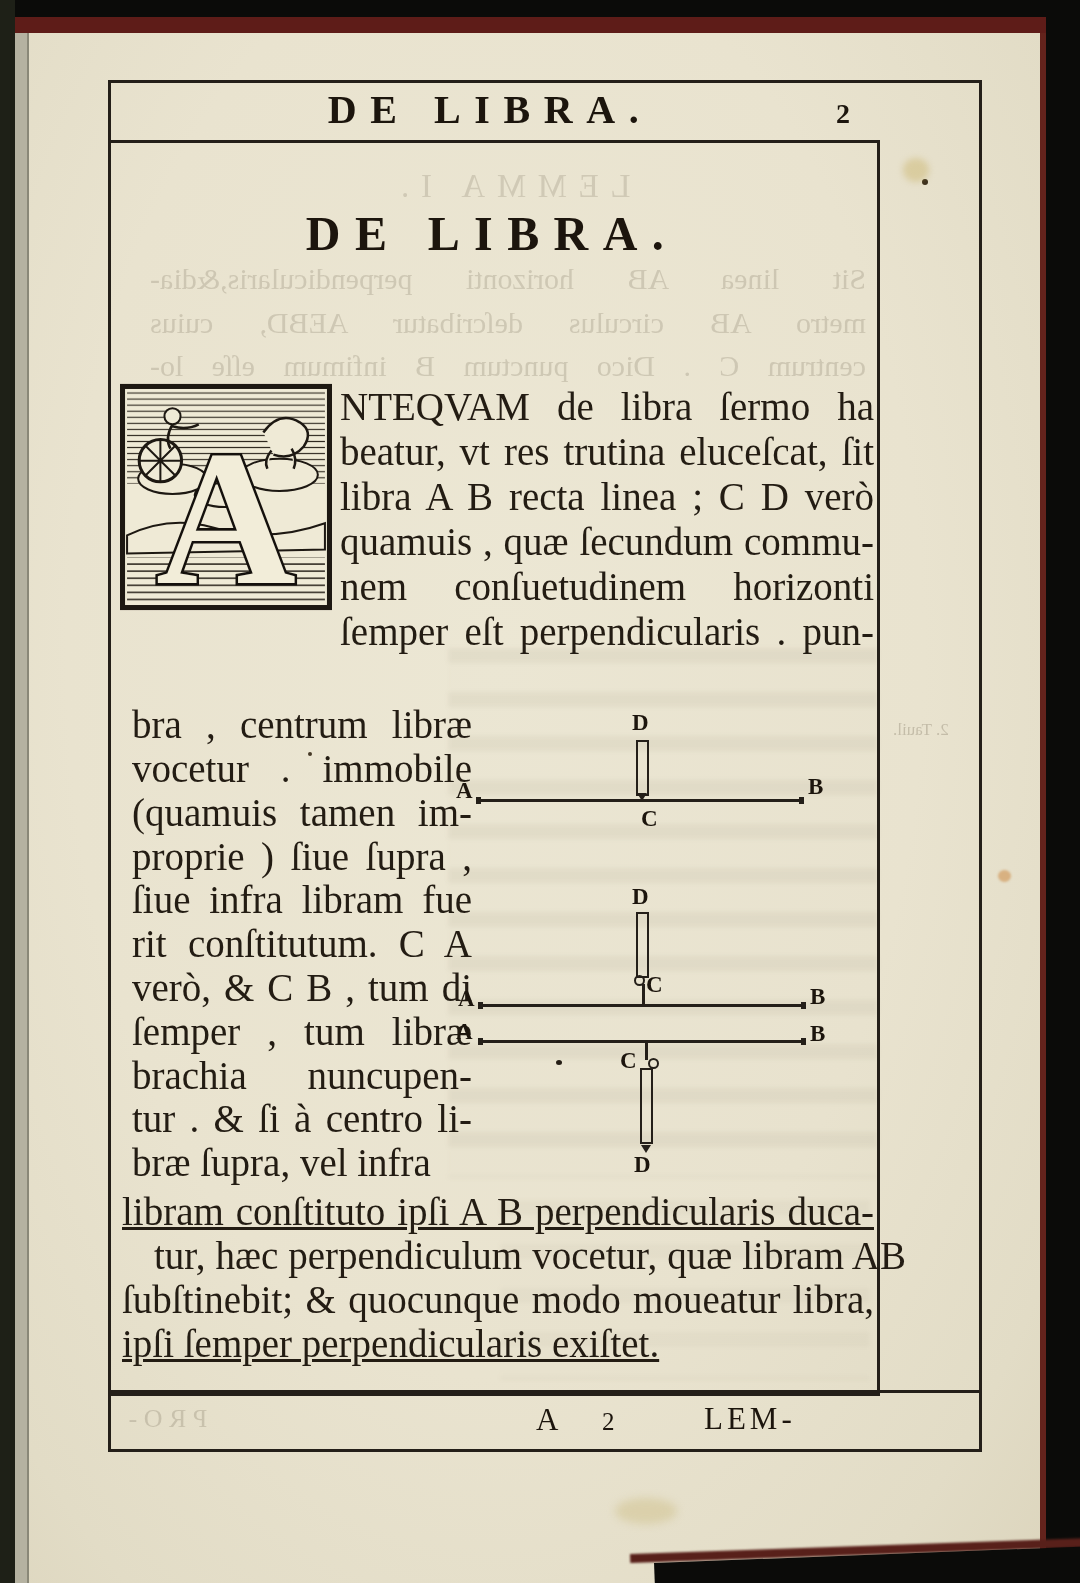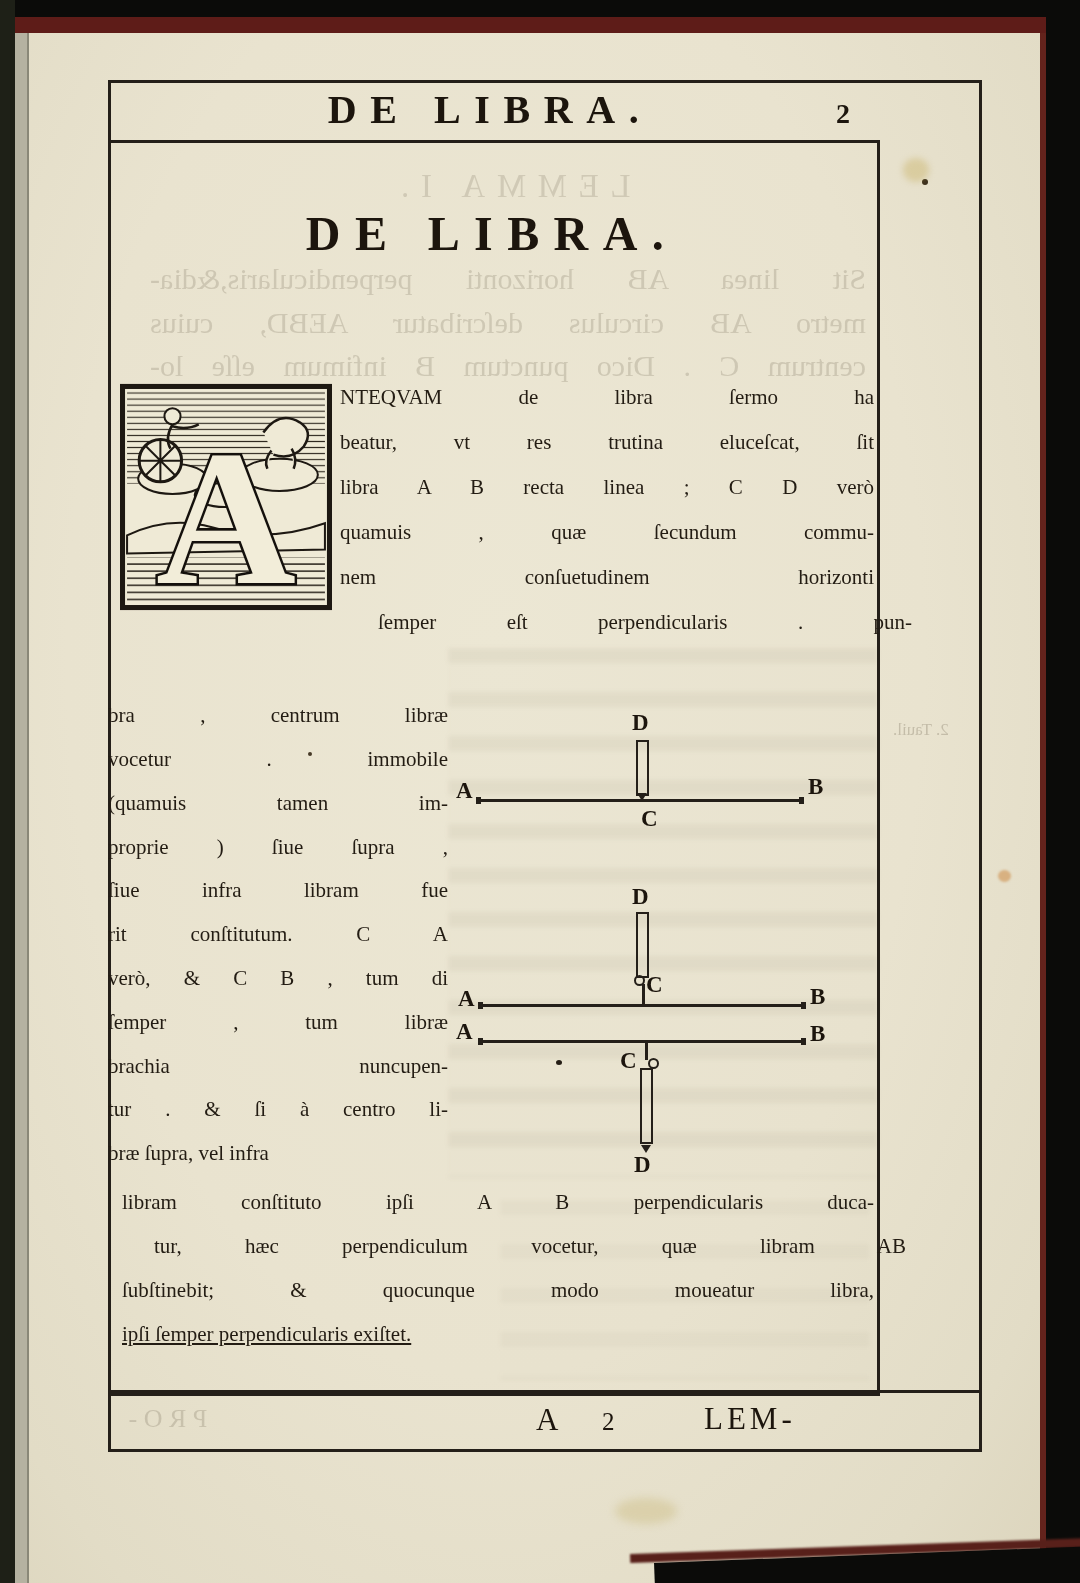--- a/index.html
+++ b/index.html
@@ -23,25 +23,25 @@
   .outer-frame{left:108px;top:80px;width:868px;height:1366px;border:3px solid #241f19;}
   .inner-frame{left:108px;top:140px;width:766px;height:1250px;border:3px solid #241f19;}
   .bottom-rule{left:108px;top:1390px;width:874px;height:3px;background:#241f19;}
 
   
   .header-title{left:250px;top:86px;width:480px;text-align:center;font-size:40px;font-weight:bold;
                 letter-spacing:0.34em;color:#1c150d;}
   .page-number{left:836px;top:98px;font-size:28px;font-weight:bold;color:#1c150d;}
   .section-title{left:190px;top:206px;width:604px;text-align:center;font-size:48px;font-weight:bold;
                  letter-spacing:0.30em;color:#1c150d;}
-  .bodyline{font-size:21px;line-height:1.0;white-space:nowrap;color:#231c13;}
+  .bodyline{font-size:39px;line-height:1.0;white-space:nowrap;color:#231c13;}
   .jline{white-space:normal;text-align:justify;text-align-last:justify;}
   .intro-line{left:340px;width:534px;}
   .wide-line{left:122px;width:752px;}
-  .col-line{left:108px;width:340px;}
+  .col-line{left:132px;width:340px;}
   .footer-sig{font-size:31px;color:#1c150d;}
   .diagram-label{font-size:23px;font-weight:bold;color:#1c150d;}
 
   
   .beam{height:3px;background:#241f19;}
   .beam:before,.beam:after{content:"";position:absolute;top:-2px;width:5px;height:7px;background:#241f19;}
   .beam:before{left:-2px;} .beam:after{right:-2px;}
   .bar{width:9px;border:2.5px solid #241f19;background:transparent;}
   .stem{width:2.5px;background:#241f19;}
   .pivot{width:0;height:0;border-left:5px solid transparent;border-right:5px solid transparent;border-top:8px solid #241f19;}
@@ -116,21 +116,21 @@
     <rect x="7" y="172" width="196" height="45" fill="url(#hl2)"></rect>
     <text x="105" y="197" font-size="192" font-weight="bold" text-anchor="middle" font-family="Liberation Serif, DejaVu Serif, serif" fill="#f2edd9" stroke="#14100c" stroke-width="5" style="paint-order:stroke">A</text>
   </svg>
 
   <div>
     <div class="abs bodyline jline intro-line" style="top:387px;">NTEQVAM de libra ſermo ha</div>
     <div class="abs bodyline jline intro-line" style="top:432px;">beatur, vt res trutina eluceſcat, ſit</div>
     <div class="abs bodyline jline intro-line" style="top:477px;">libra A B recta linea ; C D verò</div>
     <div class="abs bodyline jline intro-line" style="top:522px;">quamuis , quæ ſecundum commu-</div>
     <div class="abs bodyline jline intro-line" style="top:567px;">nem  conſuetudinem  horizonti</div>
-    <div class="abs bodyline jline intro-line" style="top:612px;margin-left:38px;">ſemper eſt perpendicularis . pun-</div>
+    <div class="abs bodyline jline intro-line" style="top:612px;">ſemper eſt perpendicularis . pun-</div>
   </div>
 
 
   <div>
     <div class="abs bodyline jline col-line" style="top:705px;">bra , centrum libræ</div>
     <div class="abs bodyline jline col-line" style="top:749px;">vocetur . immobile</div>
     <div class="abs bodyline jline col-line" style="top:793px;">(quamuis tamen im-</div>
     <div class="abs bodyline jline col-line" style="top:837px;">proprie ) ſiue ſupra ,</div>
     <div class="abs bodyline jline col-line" style="top:880px;">ſiue infra libram fue</div>
     <div class="abs bodyline jline col-line" style="top:924px;">rit conſtitutum. C A</div>
@@ -168,21 +168,21 @@
     <span class="abs diagram-label" style="left:810px;top:1021px;">B</span>
     <div class="abs stem" style="left:645px;top:1042px;height:18px;"></div>
     <span class="abs diagram-label" style="left:620px;top:1048px;">C</span>
     <div class="abs hookdot" style="left:648px;top:1058px;"></div>
     <div class="abs bar" style="left:640px;top:1068px;height:72px;"></div>
     <div class="abs pivot" style="left:641px;top:1145px;"></div>
     <span class="abs diagram-label" style="left:634px;top:1152px;">D</span>
   </div>
 
   <div>
-    <div class="abs bodyline jline wide-line" style="top:1192px;">libram conſtituto ipſi A B perpendicularis duca-</div>
+    <div class="abs bodyline jline wide-line" style="top:1192px;text-decoration:underline;">libram conſtituto ipſi A B perpendicularis duca-</div>
     <div class="abs bodyline jline wide-line" style="top:1236px;margin-left:32px;">tur, hæc perpendiculum vocetur, quæ libram AB</div>
     <div class="abs bodyline jline wide-line" style="top:1280px;">ſubſtinebit; &amp; quocunque modo moueatur libra,</div>
     <div class="abs bodyline wide-line" style="top:1324px;text-decoration:underline;">ipſi ſemper perpendicularis exiſtet.</div>
   </div>
 
   <div>
     <span class="abs footer-sig" style="left:536px;top:1402px;">A</span>
     <span class="abs footer-sig" style="left:602px;top:1408px;font-size:25px;">2</span>
     <span class="abs footer-sig" style="left:704px;top:1401px;letter-spacing:4px;">LEM-</span>
   </div>

